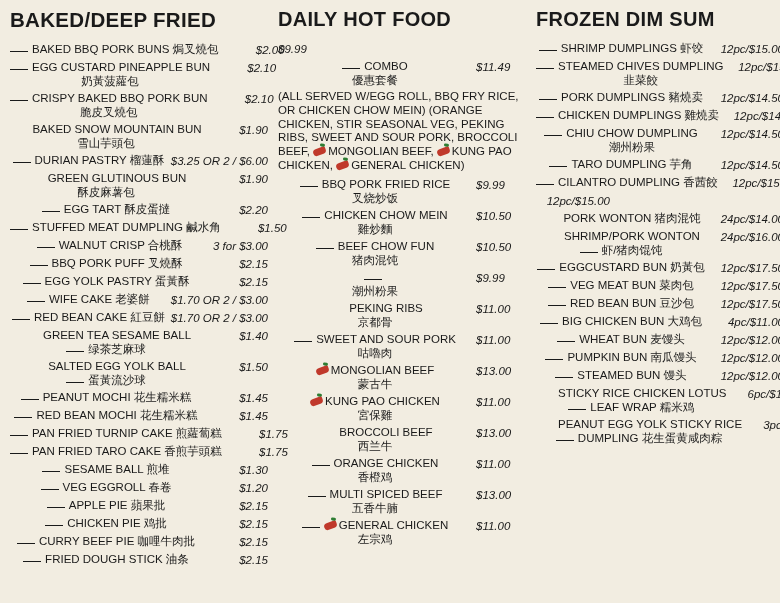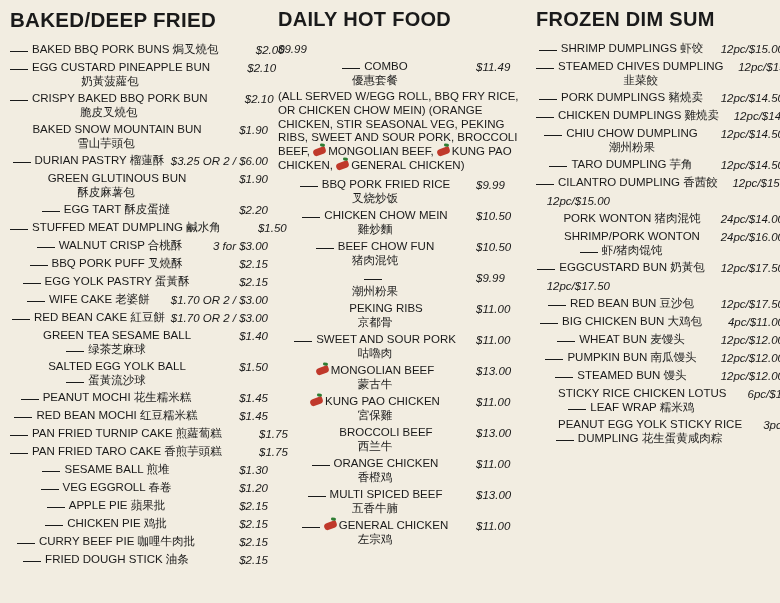--- a/index.html
+++ b/index.html
@@ -220,21 +220,21 @@
 
     <div class="item">
       <div class="names">
           <span class="line"><span class="blank"></span><span>PEANUT MOCHI 花生糯米糕</span></span>
         </div>
       <div class="price pricecol">$1.45</div>
     </div>
 
     <div class="item">
       <div class="names">
-          <span class="line"><span class="blank"></span><span>RED BEAN MOCHI 红豆糯米糕</span></span>
+          <span class="line"><span class="blank"></span><span>RED BEAN MOCHI 花生糯米糕</span></span>
         </div>
       <div class="price pricecol">$1.45</div>
     </div>
 
     <div class="item">
       <div class="names">
           <span class="line"><span class="blank"></span><span>PAN FRIED TURNIP CAKE 煎蘿蔔糕</span></span>
         </div>
       <div class="price pricecol">$1.75</div>
     </div>
@@ -479,20 +479,23 @@
     </div>
 
     <div class="item">
       <div class="names">
           <span class="line"><span class="blank"></span><span>EGGCUSTARD BUN 奶黃包</span></span>
         </div>
       <div class="price pricecol">12pc/$17.50</div>
     </div>
 
     <div class="item">
+      <div class="names">
+          <span class="line"><span class="blank"></span><span>VEG MEAT BUN 菜肉包</span></span>
+        </div>
       <div class="price pricecol">12pc/$17.50</div>
     </div>
 
     <div class="item">
       <div class="names">
           <span class="line"><span class="blank"></span><span>RED BEAN BUN 豆沙包</span></span>
         </div>
       <div class="price pricecol">12pc/$17.50</div>
     </div>
 

